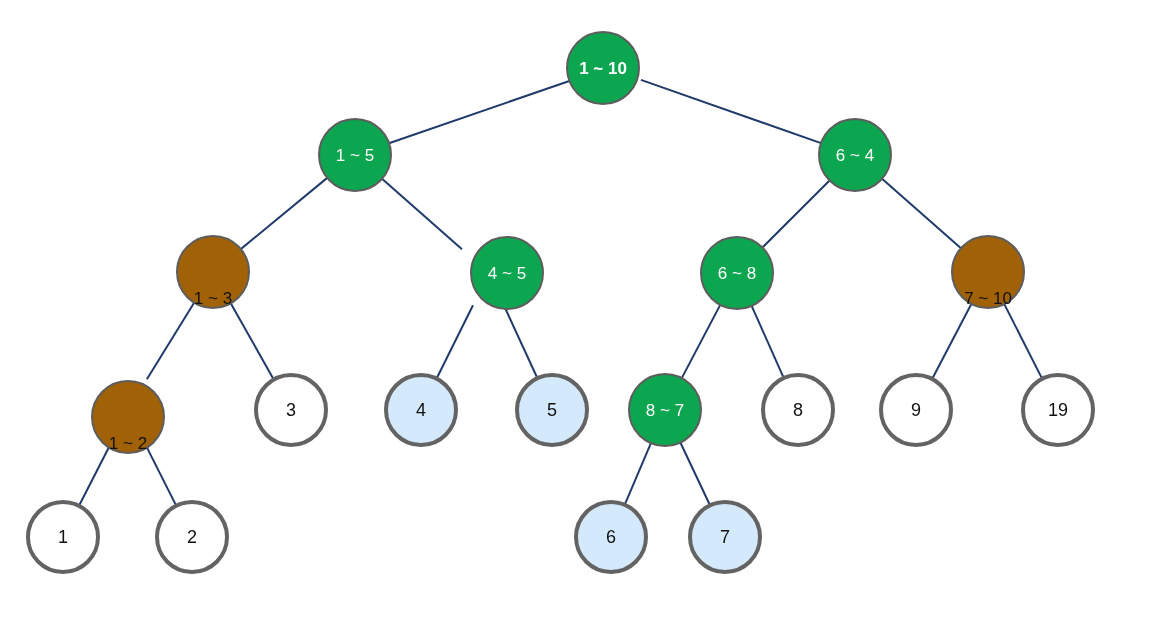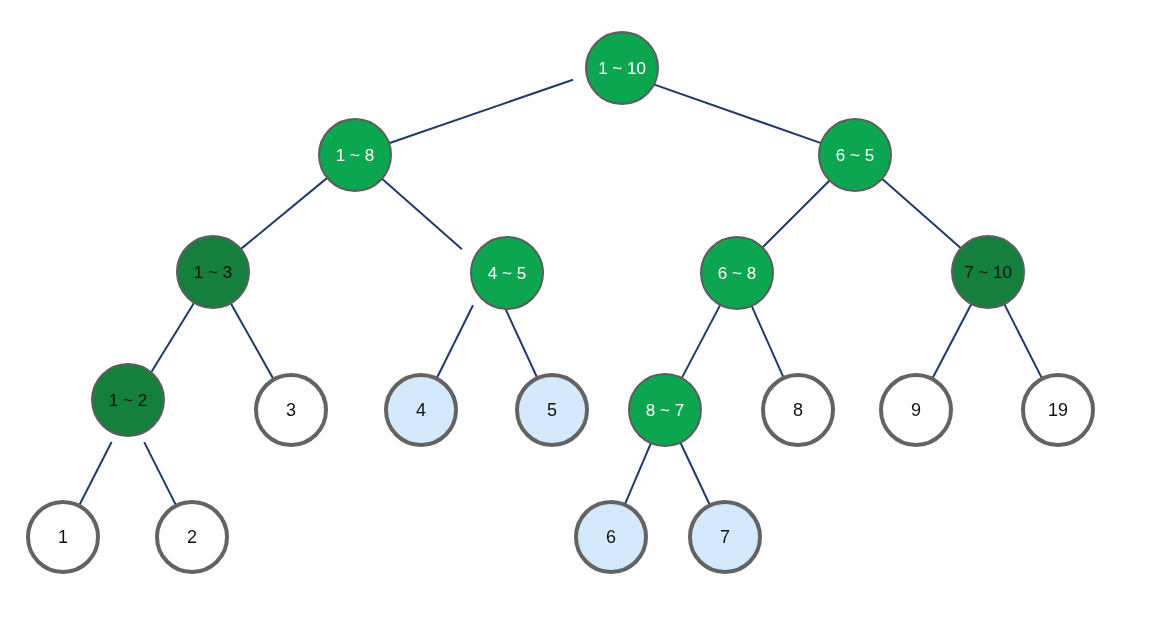--- a/index.html
+++ b/index.html
@@ -45,24 +45,25 @@
     pointer-events: none;
   }
   
   .style-internal-active {
     background: #0ca550;
     border: 2px solid #5d5d5d;
     color: #ffffff;
     font-size: 17px;
   }
   .style-internal-plain {
-    background: #15803d;
+    background: #a16207;
     border: 2px solid #5d5d5d;
     color: #111111;
     font-size: 17px;
+    align-items: flex-end;
   }
   .style-leaf-highlight {
     background: #d4e9fb;
     border: 4px solid #636363;
     color: #111111;
     font-size: 18px;
   }
   .style-leaf-plain {
     background: #ffffff;
     border: 4px solid #636363;
@@ -88,42 +89,42 @@
       <line x1="720.2523051233748" y1="304.86714164024534" x2="681.7476948766252" y2="378.13285835975466" stroke="#1f3a6b" stroke-width="2" stroke-linecap="butt"></line>
       <line x1="751.6432544181796" y1="305.8873091031246" x2="783.3567455818204" y2="377.1126908968754" stroke="#1f3a6b" stroke-width="2" stroke-linecap="butt"></line>
       <line x1="971.3476237589792" y1="303.91705446195635" x2="932.6523762410208" y2="378.08294553804365" stroke="#1f3a6b" stroke-width="2" stroke-linecap="butt"></line>
       <line x1="1004.2855409480085" y1="304.10578072607393" x2="1041.7144590519915" y2="377.89421927392607" stroke="#1f3a6b" stroke-width="2" stroke-linecap="butt"></line>
       <line x1="111.5982203780617" y1="442.04655403055636" x2="79.4017796219383" y2="504.95344596944364" stroke="#1f3a6b" stroke-width="2" stroke-linecap="butt"></line>
       <line x1="144.20086524265386" y1="442.1485919658913" x2="175.79913475734614" y2="504.8514080341087" stroke="#1f3a6b" stroke-width="2" stroke-linecap="butt"></line>
       <line x1="650.9134133165766" y1="443.1295649776811" x2="625.0865866834234" y2="503.8704350223189" stroke="#1f3a6b" stroke-width="2" stroke-linecap="butt"></line>
       <line x1="680.3780480920135" y1="442.5502017947619" x2="709.6219519079865" y2="504.4497982052381" stroke="#1f3a6b" stroke-width="2" stroke-linecap="butt"></line>
     </svg>
   <div id="node-layer">
-      <div class="node style-internal-active" style="left: 585px; top: 31px; width: 74px; height: 74px;">
+      <div class="node style-internal-active" style="left: 566px; top: 31px; width: 74px; height: 74px; font-weight: bold;">
         <span class="node-label">1 ~ 10</span>
       </div>
       <div class="node style-internal-active" style="left: 318px; top: 118px; width: 74px; height: 74px;">
-        <span class="node-label">1 ~ 8</span>
+        <span class="node-label">1 ~ 5</span>
       </div>
       <div class="node style-internal-active" style="left: 818px; top: 118px; width: 74px; height: 74px;">
-        <span class="node-label">6 ~ 5</span>
+        <span class="node-label">6 ~ 4</span>
       </div>
       <div class="node style-internal-plain" style="left: 176px; top: 235px; width: 74px; height: 74px;">
         <span class="node-label">1 ~ 3</span>
       </div>
       <div class="node style-internal-active" style="left: 470px; top: 236px; width: 74px; height: 74px;">
         <span class="node-label">4 ~ 5</span>
       </div>
       <div class="node style-internal-active" style="left: 700px; top: 236px; width: 74px; height: 74px; align-items: center;">
         <span class="node-label">6 ~ 8</span>
       </div>
       <div class="node style-internal-plain" style="left: 951px; top: 235px; width: 74px; height: 74px;">
         <span class="node-label">7 ~ 10</span>
       </div>
-      <div class="node style-internal-plain" style="left: 91px; top: 363px; width: 74px; height: 74px;">
+      <div class="node style-internal-plain" style="left: 91px; top: 380px; width: 74px; height: 74px;">
         <span class="node-label">1 ~ 2</span>
       </div>
       <div class="node style-leaf-plain" style="left: 254px; top: 373px; width: 74px; height: 74px;">
         <span class="node-label">3</span>
       </div>
       <div class="node style-leaf-highlight" style="left: 384px; top: 373px; width: 74px; height: 74px;">
         <span class="node-label">4</span>
       </div>
       <div class="node style-leaf-highlight" style="left: 515px; top: 373px; width: 74px; height: 74px;">
         <span class="node-label">5</span>

